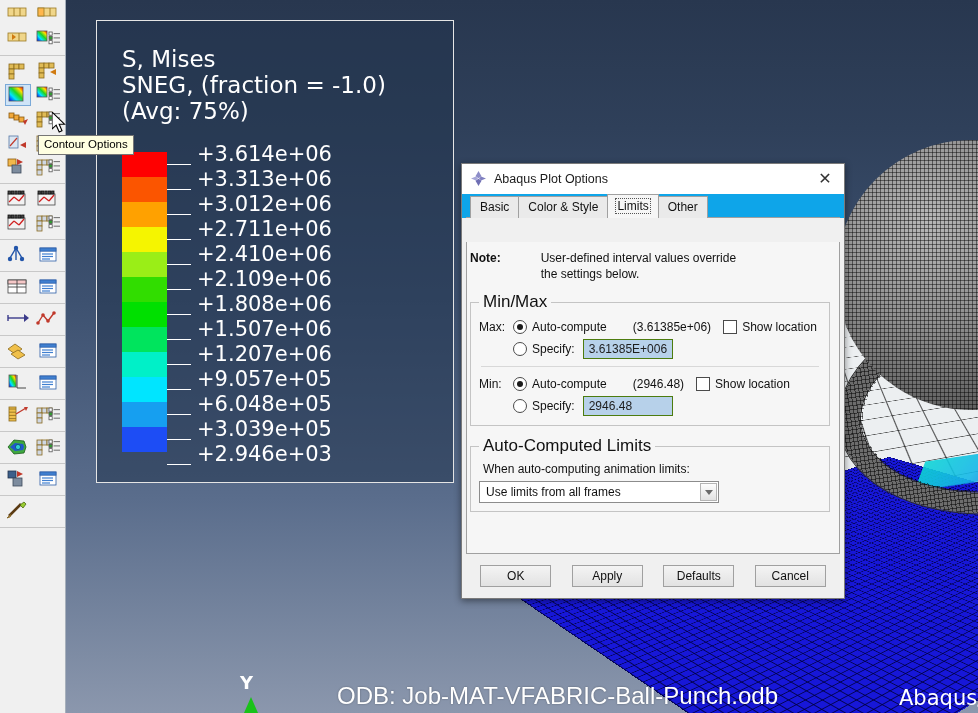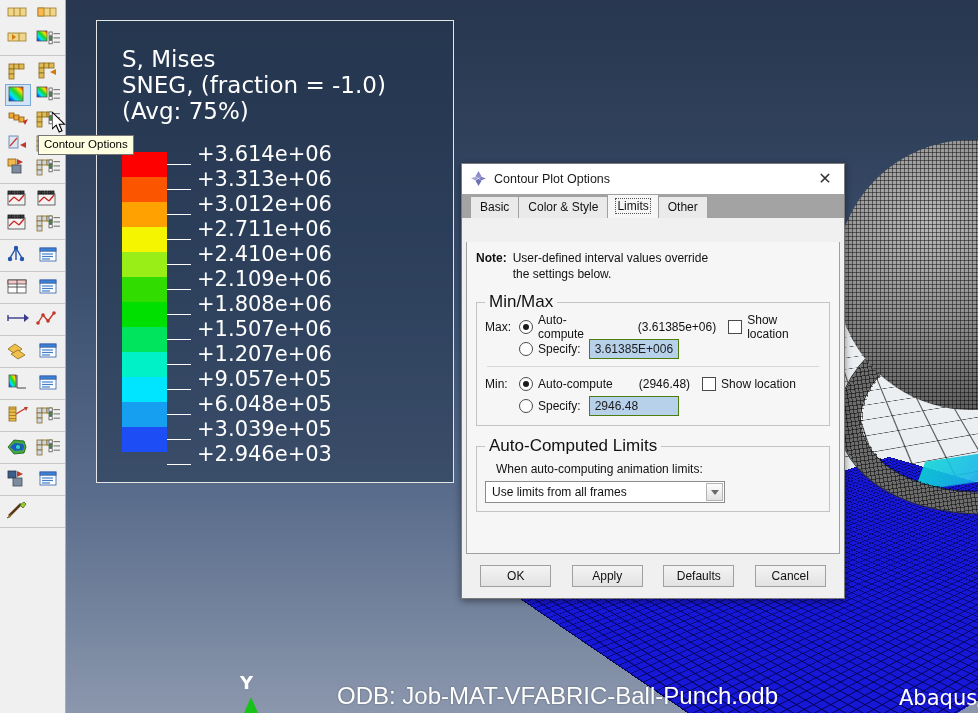--- a/index.html
+++ b/index.html
@@ -259,21 +259,21 @@
     font-size: 16px;
     color: #333;
     cursor: default;
   }
 
   #tabstrip {
     display: flex;
     align-items: flex-end;
     height: 24px;
     padding-left: 8px;
-    background: #a3a3a3;
+    background: #0ea5e9;
     position: relative;
   }
   #tabstrip::after {
     content: "";
     position: absolute;
     left: 4px; right: 4px; bottom: 0;
     height: 1px;
     background: #a0a0a0;
   }
   .tab {
@@ -306,30 +306,30 @@
   #dlg-body {
     position: absolute;
     left: 4px;
     top: 78px;
     right: 4px;
     bottom: 44px;
     border: 1px solid #a0a0a0;
     border-top: none;
     background: #f6f6f6;
     box-sizing: border-box;
-    padding: 8px 9px 0 9px;
+    padding: 8px 9px 0 3px;
   }
   .note-row {
     display: flex;
     font-size: 12px;
     color: #111;
     line-height: 16px;
   }
   .note-label { font-weight: bold; margin-right: 6px; }
-  .note-text { white-space: pre-line; }
+  .note-text { white-space: pre-line; margin-left: 34px; }
 
   fieldset.grp {
     border: 1px solid #c4c4c4;
     margin: 10px 0 0 0;
     padding: 4px 8px 8px 8px;
   }
   fieldset.grp > legend {
     font-size: 17px;
     color: #111;
     padding: 0 4px;
@@ -379,21 +379,21 @@
     margin-left: 8px;
     height: 20px;
     line-height: 15px;
     font-family: "Liberation Sans", sans-serif;
   }
   .mm-sep {
     height: 1px;
     background: #d8d8d8;
     margin: 6px 2px 6px 2px;
   }
-  .sel-label { font-size: 12px; color:#111; margin: 2px 0 5px 11px; }
+  .sel-label { font-size: 12px; color:#111; margin: 2px 0 5px 4px; }
   .combo {
     width: 240px;
     height: 22px;
     border: 1px solid #8c8c8c;
     background: #ffffff;
     display: flex;
     align-items: center;
     font-size: 12px;
     color: #111;
     padding-left: 6px;
@@ -1021,21 +1021,21 @@
 
   <div id="dialog">
 
     <div id="dlg-titlebar">
       <svg width="17" height="17" viewBox="0 0 17 17">
         <polygon points="8.5,1 11.5,6.2 8.5,8.2 5.5,6.2" fill="#8c8cc8"></polygon>
         <polygon points="8.5,16 11.5,10.8 8.5,8.8 5.5,10.8" fill="#6f6fb4"></polygon>
         <polygon points="1,8.5 6,6.6 8,8.5 6,10.4" fill="#a6a6d8"></polygon>
         <polygon points="16,8.5 11,6.6 9,8.5 11,10.4" fill="#8080c0"></polygon>
       </svg>
-      <div id="dlg-title-text">Contour Plot Options</div>
+      <div id="dlg-title-text">Abaqus Plot Options</div>
       <div id="dlg-close">✕</div>
     </div>
 
     <div id="tabstrip">
         <div class="tab">Basic</div>
         <div class="tab">Color &amp; Style</div>
         <div class="tab active"><span class="tab-focus">Limits</span></div>
         <div class="tab">Other</div>
       </div>
 

